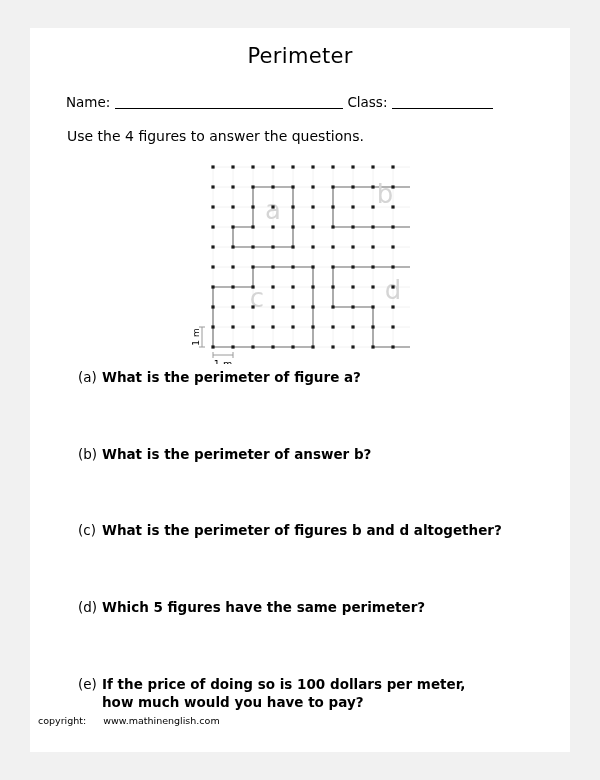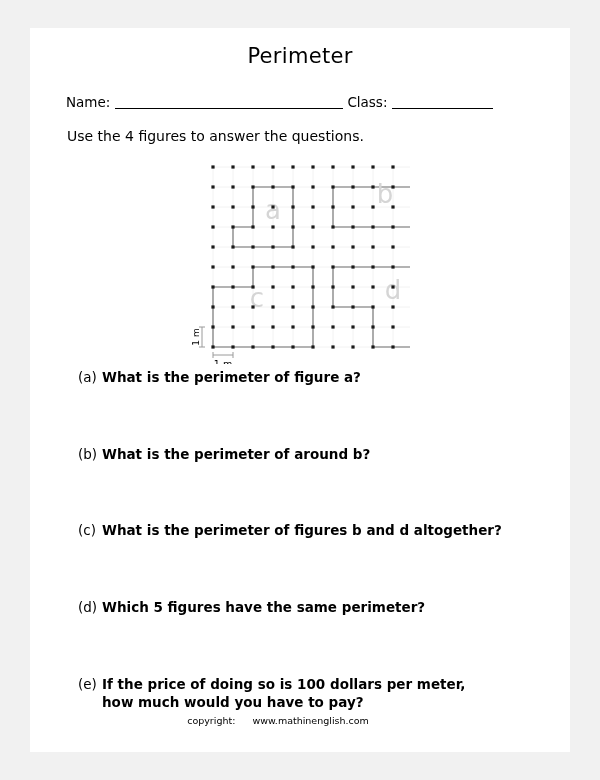--- a/index.html
+++ b/index.html
@@ -90,23 +90,24 @@
   }
   .q-body { flex: 1; font-weight: bold; }
   .q-line { white-space: nowrap; }
 
   
   .footer {
     position: absolute;
     left: 0;
     top: 687px;
     width: 496px;
-    text-align: center;
+    text-align: left;
     font-size: 9.5px;
     color: #000;
+    padding-left: 8px;
   }
   .footer .cw { margin-right: 14px; }
 </style>
 </head>
 <body>
 
 <div class="sheet">
 
   <div class="page-title">Perimeter</div>
 
@@ -274,21 +275,21 @@
   <div class="questions">
       <div class="q" style="margin-top: 0px;">
         <div class="q-mark">(a)</div>
         <div class="q-body">
           <div class="q-line">What is the perimeter of figure a?</div>
         </div>
       </div>
       <div class="q" style="margin-top: 58px;">
         <div class="q-mark">(b)</div>
         <div class="q-body">
-          <div class="q-line">What is the perimeter of around b?</div>
+          <div class="q-line">What is the perimeter of answer b?</div>
         </div>
       </div>
       <div class="q" style="margin-top: 58px;">
         <div class="q-mark">(c)</div>
         <div class="q-body">
           <div class="q-line">What is the perimeter of figures b and d altogether?</div>
         </div>
       </div>
       <div class="q" style="margin-top: 58px;">
         <div class="q-mark">(d)</div>

